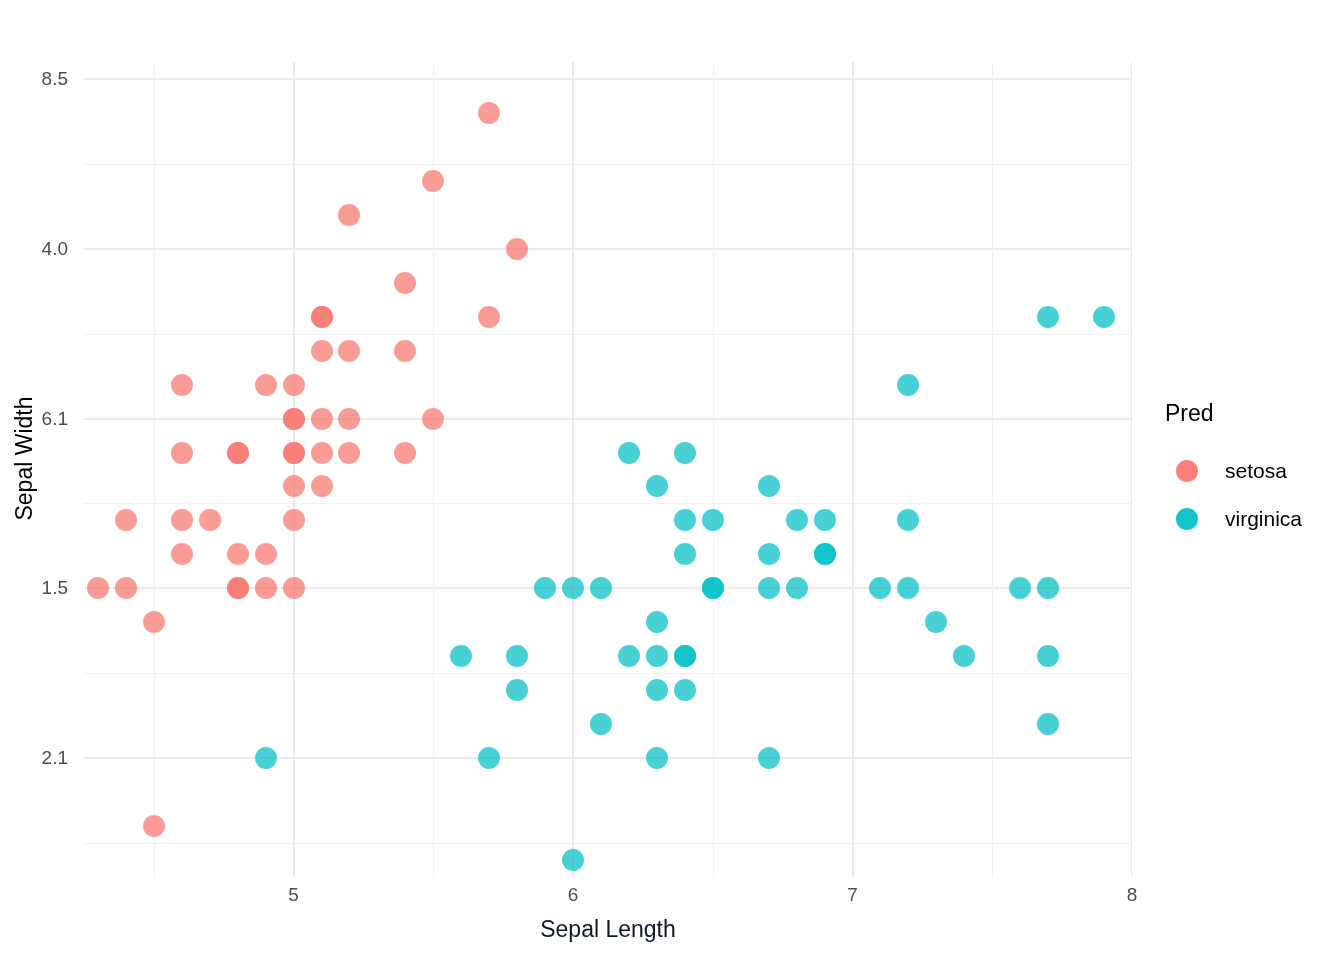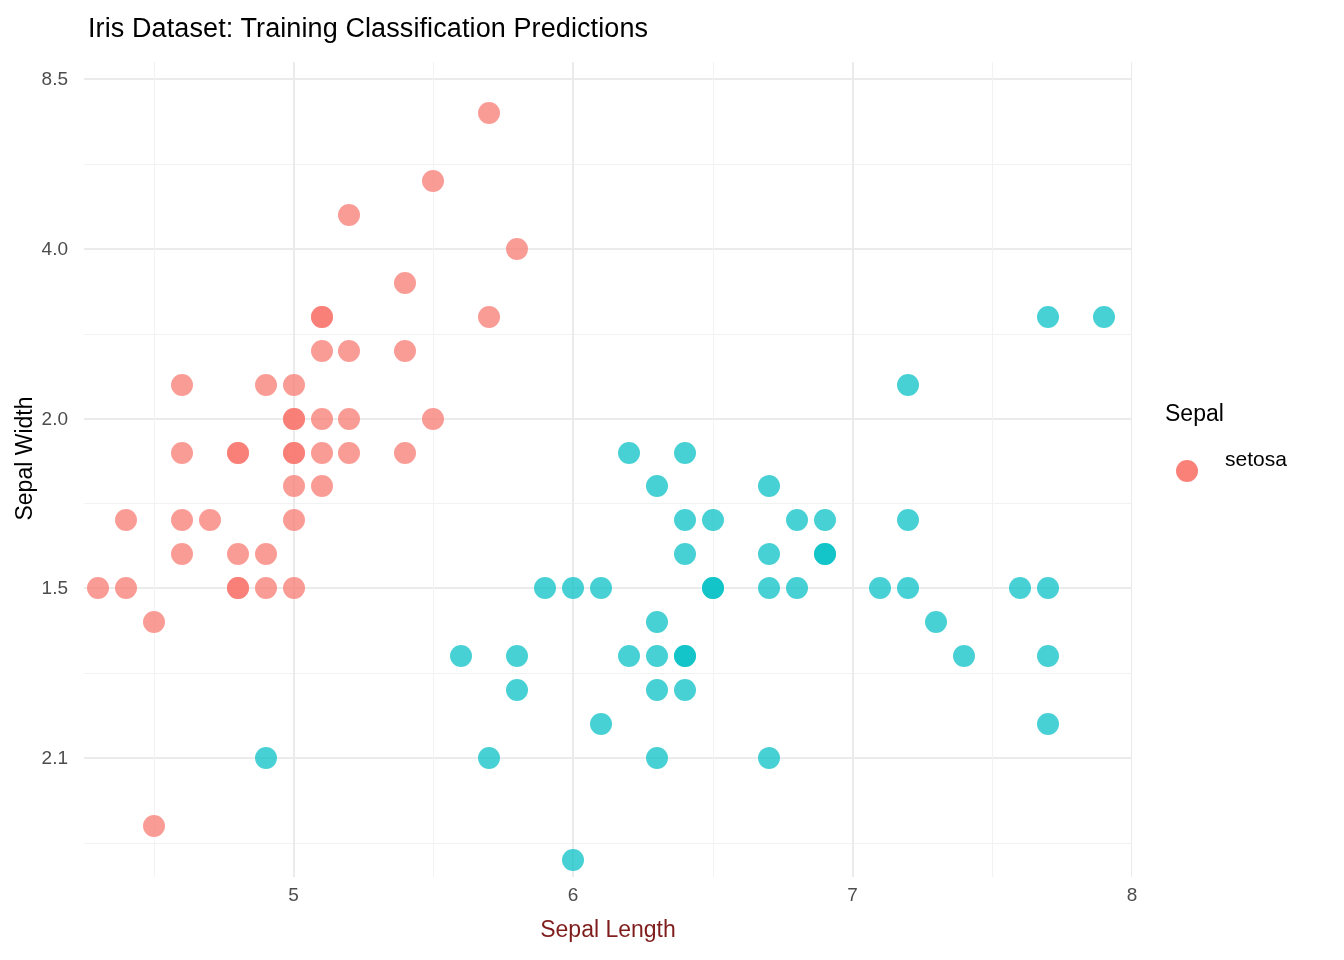--- a/index.html
+++ b/index.html
@@ -73,21 +73,21 @@
     transform: translateX(-50%);
     white-space: nowrap;
   }
 
   #x-axis-title {
     position: absolute;
     left: 84px; top: 916px;
     width: 1048px;
     text-align: center;
     font-size: 23px;
-    color: #7f1d1d;
+    color: #0f172a;
   }
   #y-axis-title {
     position: absolute;
     left: -186px; top: 445px;
     width: 420px;
     text-align: center;
     font-size: 23px;
     color: #000000;
     transform: rotate(-90deg);
   }
@@ -98,20 +98,21 @@
     left: 1163px; top: 400px;
     width: 175px;
   }
   #legend-title {
     font-size: 23px;
     color: #000000;
     margin: 0 0 20px 2px;
   }
   .legend-row {
     display: flex;
+    align-items: center;
     height: 48px;
   }
   .legend-key {
     width: 48px; height: 48px;
     display: flex; align-items: center; justify-content: center;
     flex: 0 0 48px;
   }
   .legend-dot {
     width: 22px; height: 22px;
     border-radius: 50%;
@@ -122,21 +123,20 @@
     color: #000000;
     margin-left: 14px;
     white-space: nowrap;
   }
 </style>
 </head>
 <body>
 
 <div id="root">
 
-  <div id="chart-title">Iris Dataset: Training Classification Predictions</div>
 
   <div id="panel">
     <div id="grid-layer">
         <div class="gridline grid-major-h" style="top: 695.146px;"></div>
         <div class="gridline grid-major-h" style="top: 525.354px;"></div>
         <div class="gridline grid-major-h" style="top: 355.562px;"></div>
         <div class="gridline grid-major-h" style="top: 185.771px;"></div>
         <div class="gridline grid-major-h" style="top: 15.9792px;"></div>
         <div class="gridline grid-minor-h" style="top: 781.042px;"></div>
         <div class="gridline grid-minor-h" style="top: 611.25px;"></div>
@@ -243,39 +243,45 @@
         <div class="pt" style="left: 405.227px; top: 696.146px; background: rgb(0, 191, 196); width: 22px; height: 22px; margin-left: -11px; margin-top: -11px; opacity: 0.72;"></div>
         <div class="pt" style="left: 572.907px; top: 696.146px; background: rgb(0, 191, 196); width: 22px; height: 22px; margin-left: -11px; margin-top: -11px; opacity: 0.72;"></div>
         <div class="pt" style="left: 684.693px; top: 696.146px; background: rgb(0, 191, 196); width: 22px; height: 22px; margin-left: -11px; margin-top: -11px; opacity: 0.72;"></div>
         <div class="pt" style="left: 489.067px; top: 798.021px; background: rgb(0, 191, 196); width: 22px; height: 22px; margin-left: -11px; margin-top: -11px; opacity: 0.72;"></div>
       </div>
   </div>
 
   <div id="y-tick-labels">
       <div class="ytick-label" style="top: 696.146px;">2.1</div>
       <div class="ytick-label" style="top: 526.354px;">1.5</div>
-      <div class="ytick-label" style="top: 356.562px;">2.0</div>
+      <div class="ytick-label" style="top: 356.562px;">6.1</div>
       <div class="ytick-label" style="top: 186.771px;">4.0</div>
       <div class="ytick-label" style="top: 16.9792px;">8.5</div>
     </div>
   <div id="x-tick-labels">
       <div class="xtick-label" style="left: 209.6px;">5</div>
       <div class="xtick-label" style="left: 489.067px;">6</div>
       <div class="xtick-label" style="left: 768.533px;">7</div>
       <div class="xtick-label" style="left: 1048px;">8</div>
     </div>
 
   <div id="x-axis-title">Sepal Length</div>
   <div id="y-axis-title">Sepal Width</div>
 
   <div id="legend">
-    <div id="legend-title">Sepal</div>
+    <div id="legend-title">Pred</div>
     <div id="legend-items">
         <div class="legend-row">
           <span class="legend-key">
             <span class="legend-dot" style="background: rgb(248, 118, 109);"></span>
           </span>
           <span class="legend-label">setosa</span>
         </div>
+        <div class="legend-row">
+          <span class="legend-key">
+            <span class="legend-dot" style="background: rgb(0, 191, 196);"></span>
+          </span>
+          <span class="legend-label">virginica</span>
+        </div>
       </div>
   </div>
 
 </div>
 
 </body></html>

